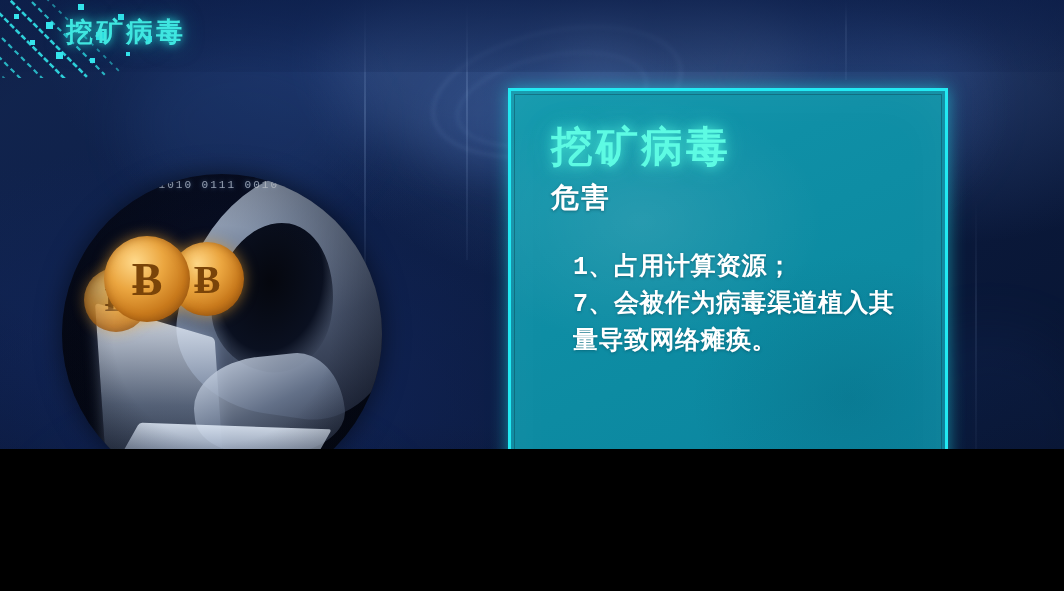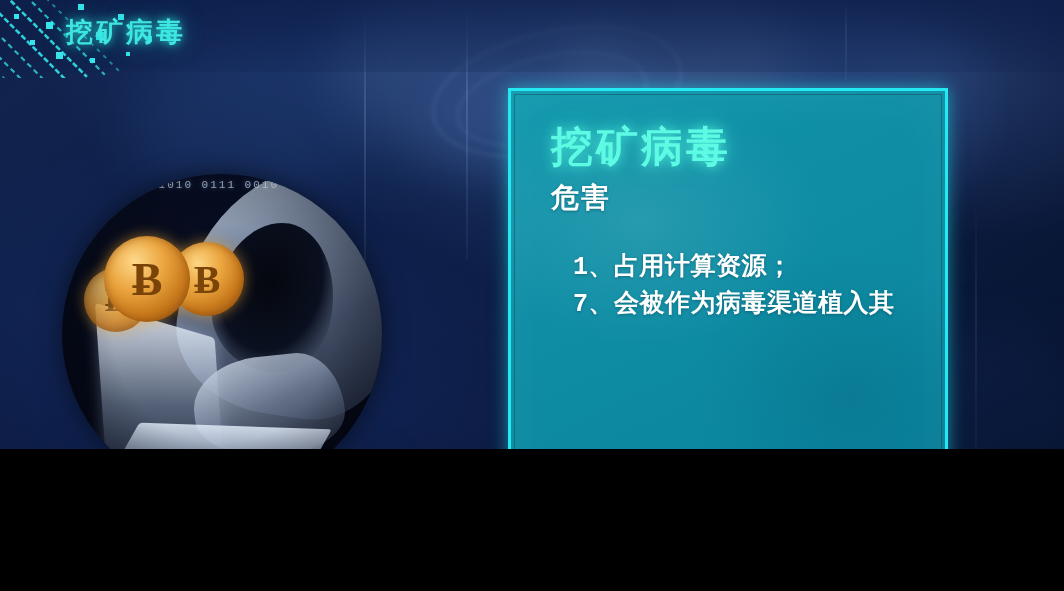--- a/index.html
+++ b/index.html
@@ -326,16 +326,17 @@
   </div>
 
   <div class="panel">
     <div class="panel-sheen"></div>
     <div class="panel-inner-line"></div>
     <div class="panel-title">挖矿病毒</div>
     <div class="panel-subtitle">危害</div>
     <div class="panel-body">
       <div>1、占用计算资源；</div>
       <div>7、会被作为病毒渠道植入其</div>
+      <div>量导致网络瘫痪。</div>
     </div>
   </div>
 
 </div>
 
 </body></html>

